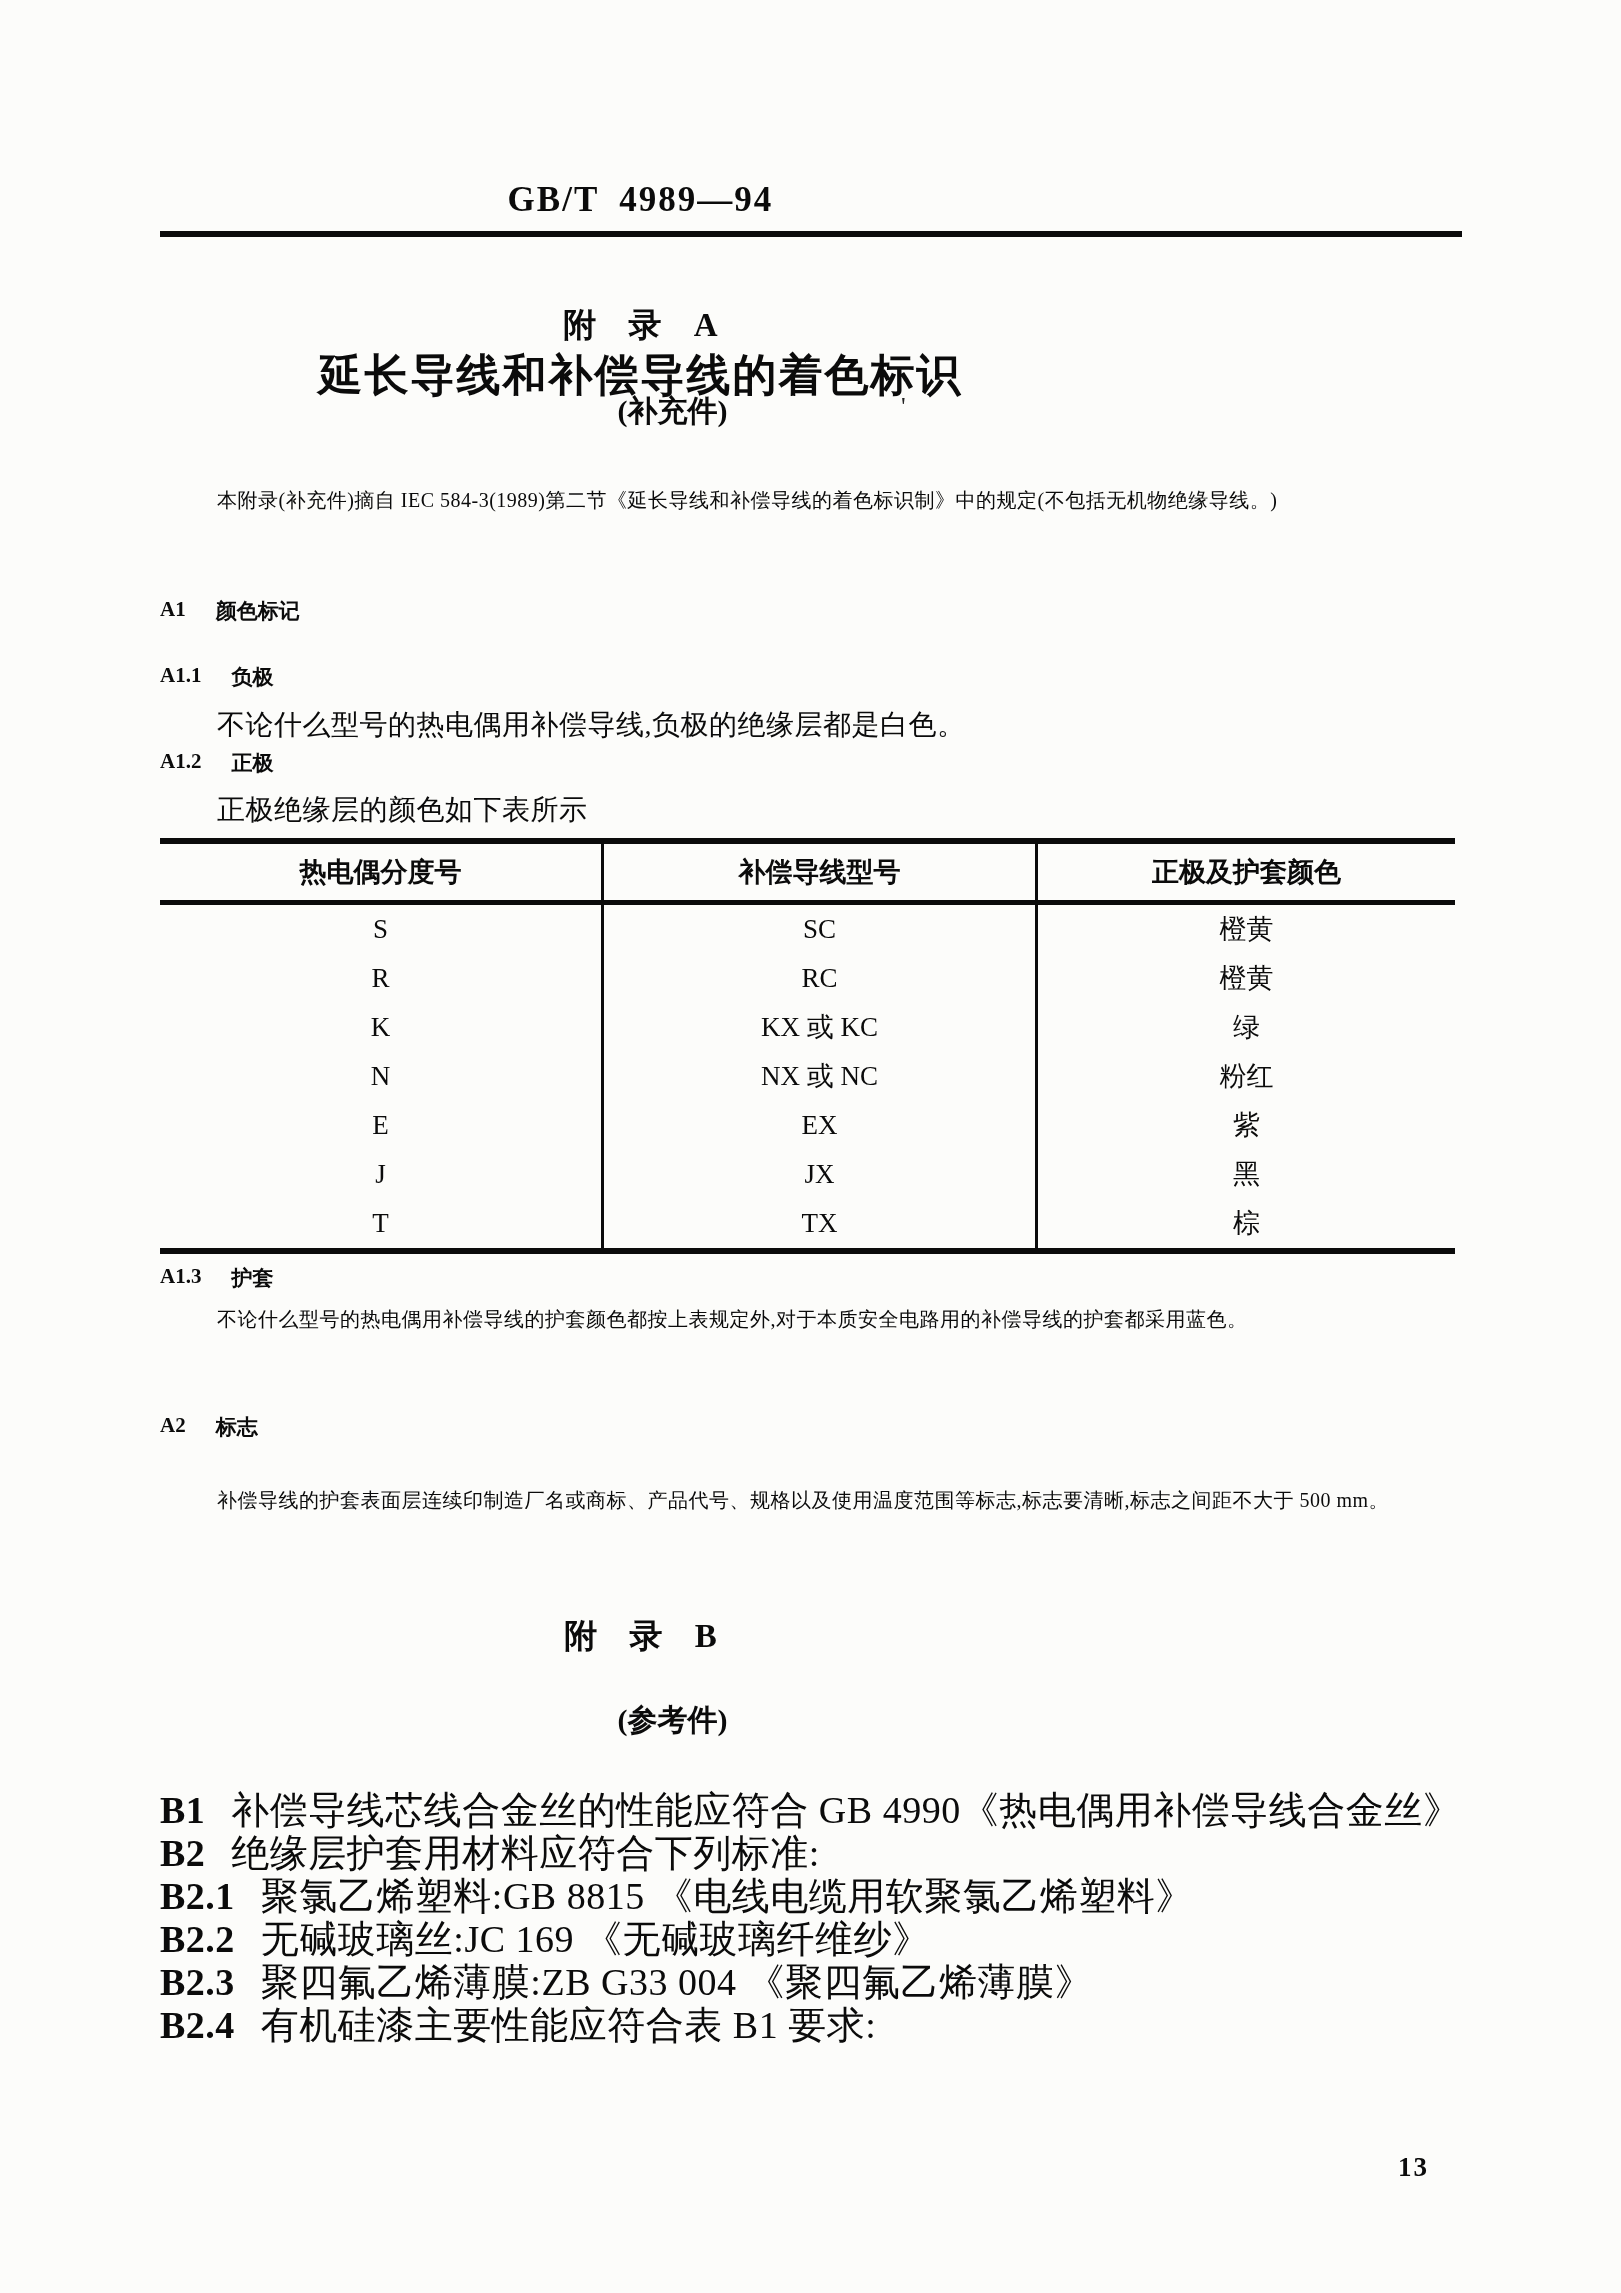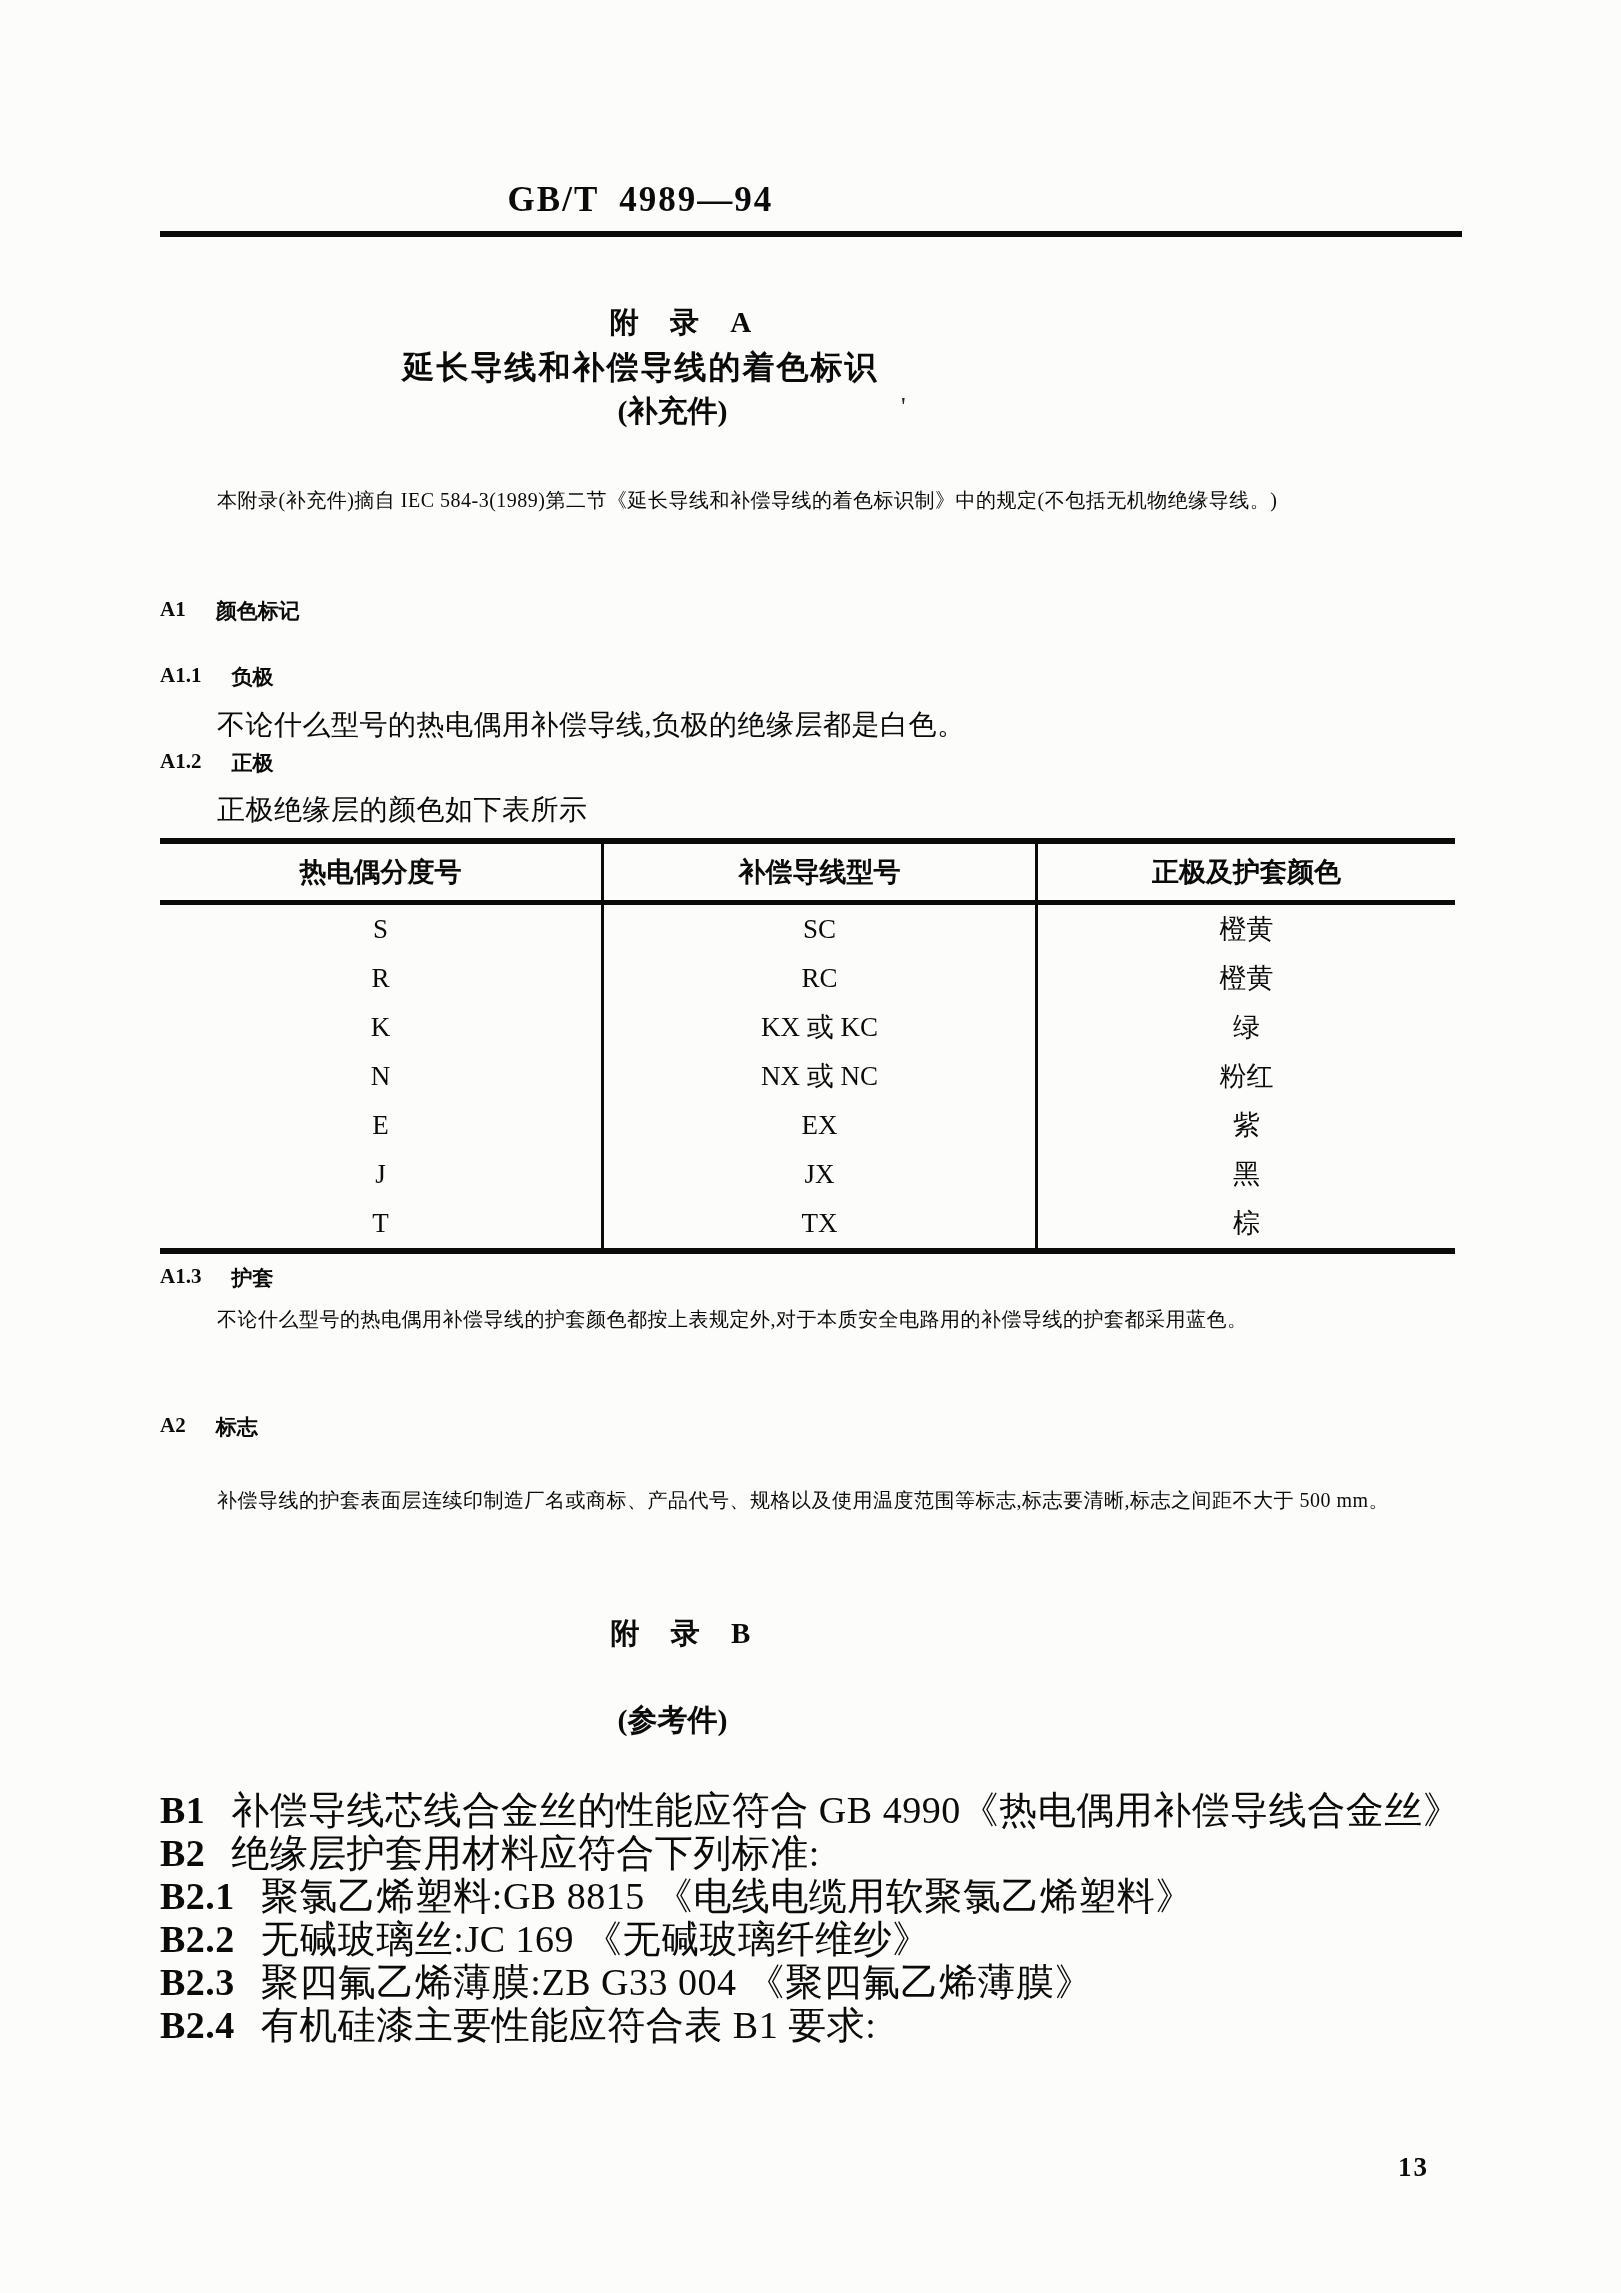--- a/index.html
+++ b/index.html
@@ -23,27 +23,26 @@
     letter-spacing: 2px;
     word-spacing: 10px;
   }
   .rule-top {
     left: 160px; top: 231px;
     width: 1302px; height: 6px;
     background: #0b0b0b;
   }
 
   .apx-label {
-    font-size: 29px;
+    font-size: 33px;
     font-weight: bold;
     word-spacing: 24px;
-    padding-left: 40px;
   }
   .apx-title {
-    font-size: 32px;
+    font-size: 44px;
     font-weight: bold;
     letter-spacing: 2px;
   }
   .apx-type {
     font-size: 30px;
     font-weight: 600;
     padding-left: 32px;
   }
   .a-label { top: 303px; }
   .a-title { top: 346px; }

